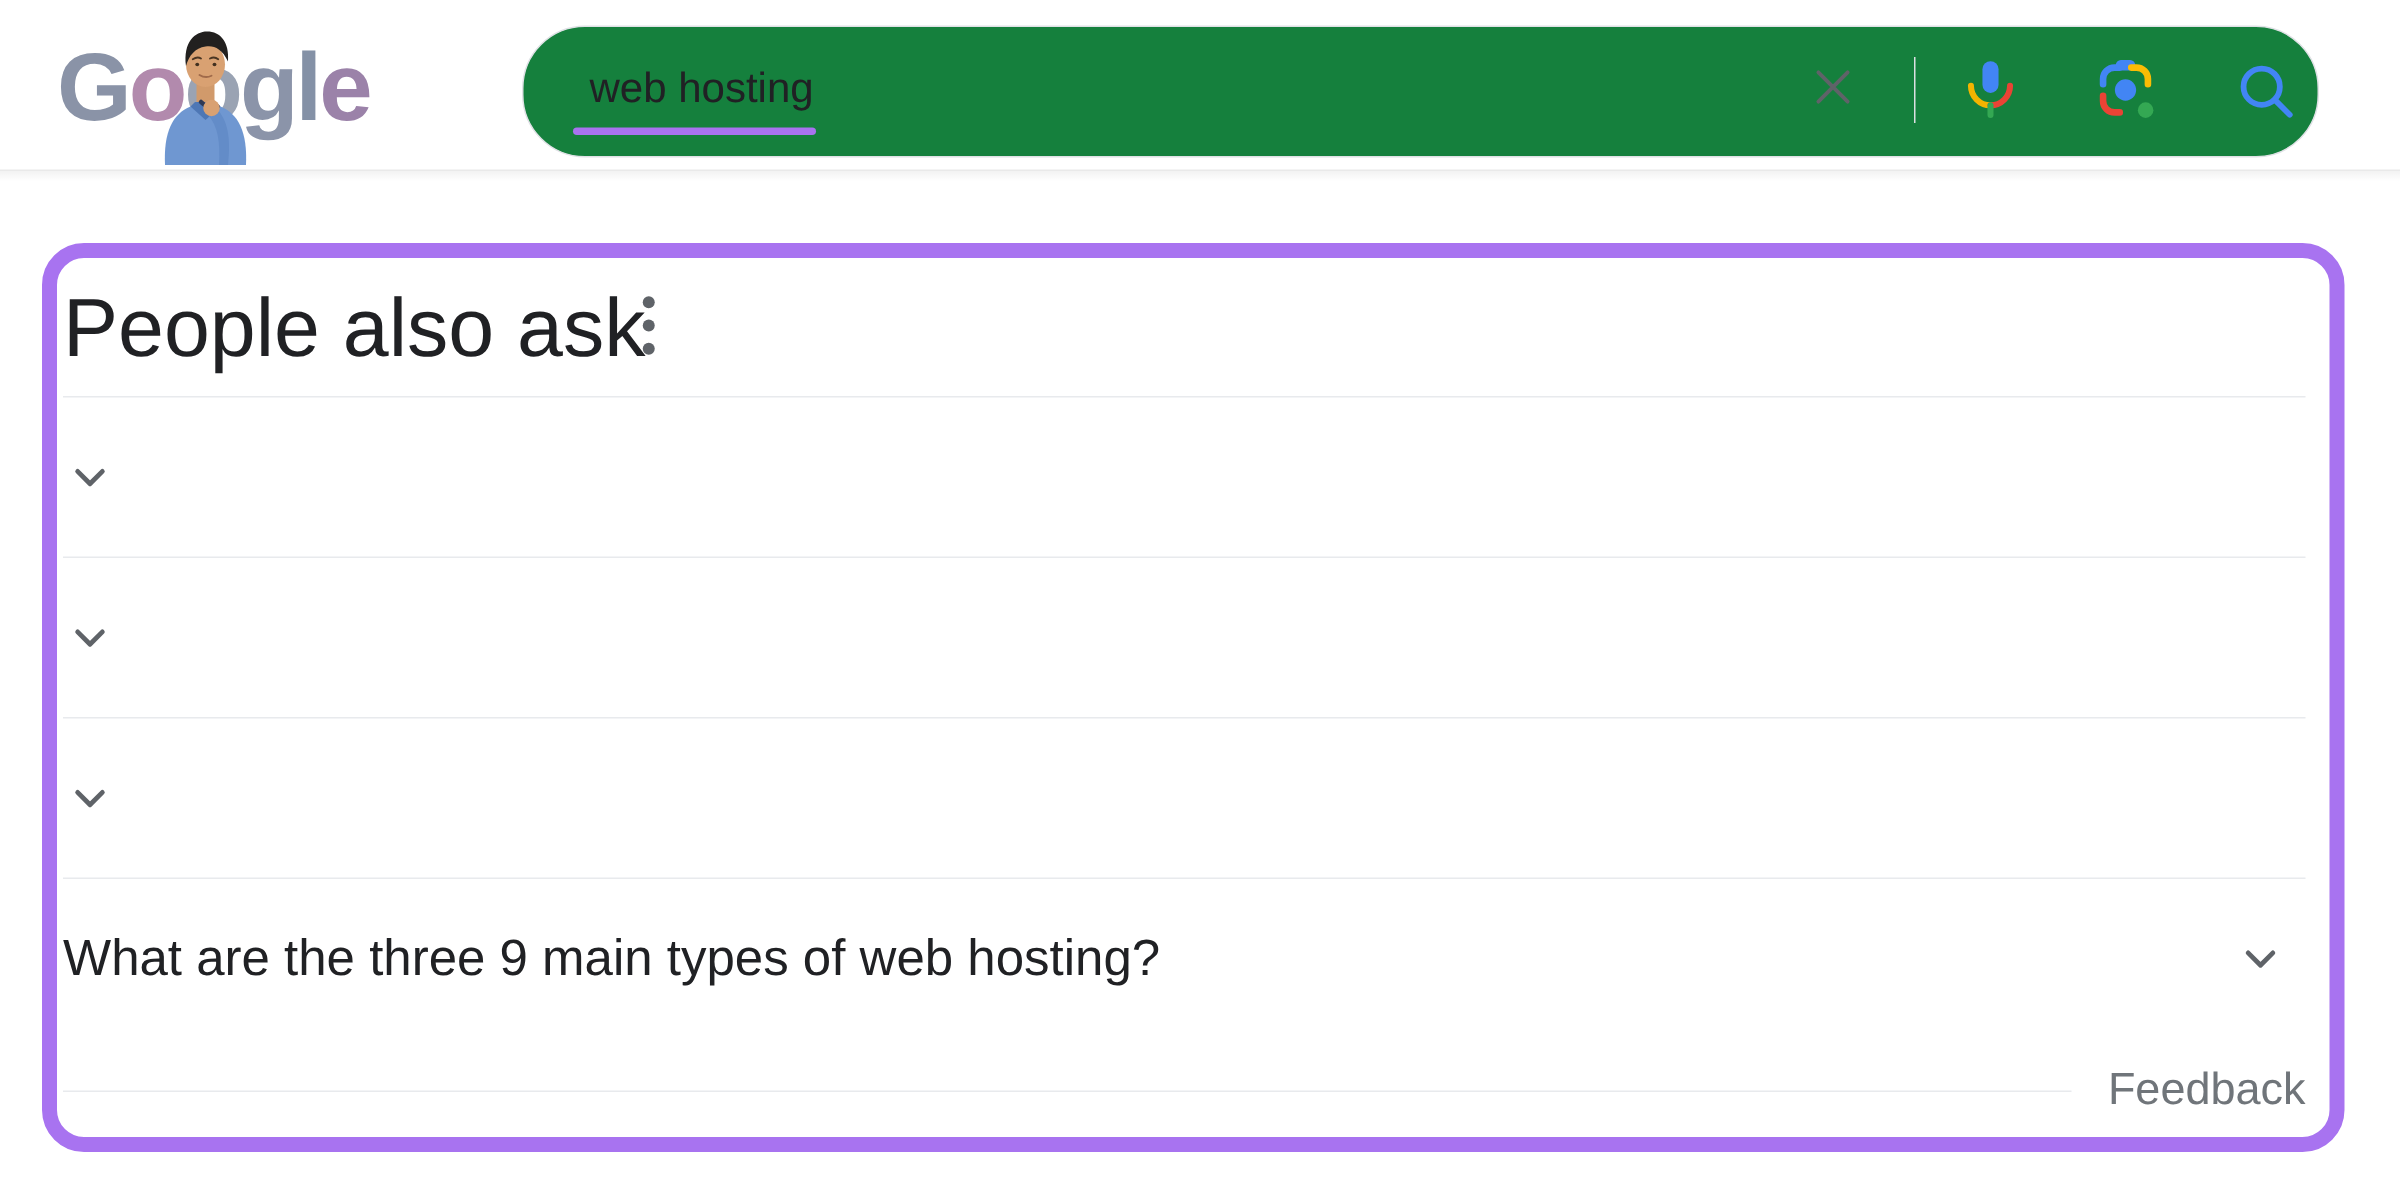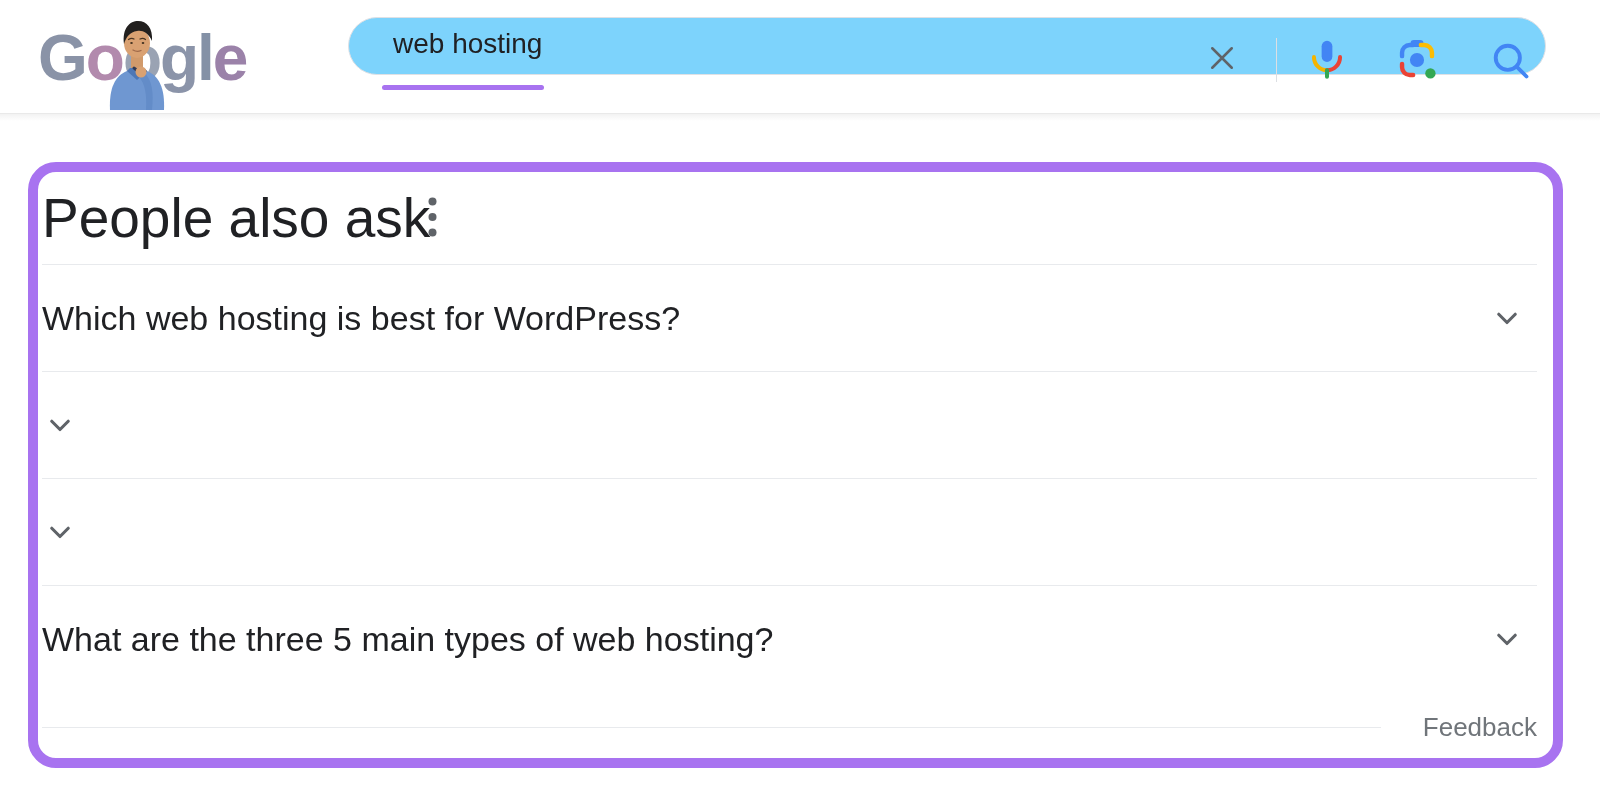--- a/index.html
+++ b/index.html
@@ -19,21 +19,21 @@
   .hdr{position:absolute;left:0;top:0;width:1600px;height:114px;background:#fff;border-bottom:1px solid #e9e9e9;}
   .hdr::after{content:"";position:absolute;left:0;top:114px;width:1600px;height:7px;
     background:linear-gradient(to bottom,rgba(0,0,0,0.05),rgba(0,0,0,0));}
 
   .logo{position:absolute;left:38px;top:8px;width:215px;height:102px;cursor:pointer;}
   .logo-word{font-size:64px;font-weight:700;letter-spacing:-2px;line-height:100px;white-space:nowrap;}
   .lc0{color:#8a93a7;} .lc1{color:#b28aad;} .lc2{color:#9aa3b3;}
   .lc3{color:#8b94a9;} .lc4{color:#8491a6;} .lc5{color:#9b82a9;}
   .doodle{position:absolute;left:62px;top:8px;}
 
-  .searchbar{position:absolute;left:348px;top:17px;width:1198px;height:58px;background:#7dd3fc;
+  .searchbar{position:absolute;left:348px;top:17px;width:1198px;height:88px;background:#15803d;
     border:1px solid var(--search-border);border-radius:42px;}
   .query{position:absolute;left:44px;top:50%;transform:translateY(-56%);font-size:28px;color:var(--text-dark);white-space:nowrap;cursor:text;}
   .query-underline{position:absolute;left:33px;top:67px;width:162px;height:5px;border-radius:3px;background:var(--accent);}
   .icon-btn{position:absolute;background:none;border:none;padding:0;cursor:pointer;line-height:0;}
   .btn-clear{left:855px;top:22px;}
   .vdiv{position:absolute;left:927px;top:20px;width:1px;height:44px;background:#dcdfe3;}
   .btn-mic{left:955px;top:19px;}
   .btn-lens{left:1045px;top:19px;}
   .btn-search{left:1139px;top:20px;}
 
@@ -44,21 +44,21 @@
   .dots-btn{position:absolute;left:388px;top:24px;background:none;border:none;padding:0;cursor:pointer;line-height:0;}
   .pdiv{position:absolute;left:4px;width:1495px;height:1px;background:var(--divider);}
   .d1{top:92px;} .d2{top:199px;} .d3{top:306px;} .d4{top:413px;}
   .q-row{position:absolute;left:4px;width:1495px;height:106px;display:flex;align-items:center;
     justify-content:space-between;cursor:pointer;background:none;border:none;text-align:left;}
   .r1{top:93px;} .r2{top:200px;} .r3{top:307px;} .r4{top:414px;}
   .q-text{font-size:34px;color:var(--text-dark);white-space:nowrap;}
   .chev{margin-right:12px;flex:none;}
   .fb-row{position:absolute;left:4px;top:528px;width:1495px;height:54px;display:flex;align-items:center;}
   .fb-line{width:1339px;height:1px;background:var(--divider);flex:none;}
-  .fb-label{margin-left:auto;font-size:26px;color:var(--text-gray);cursor:pointer;text-decoration:none;}
+  .fb-label{margin-left:auto;font-size:30px;color:var(--text-gray);cursor:pointer;text-decoration:none;}
 </style>
 </head>
 <body>
 
 <div class="stage">
 
   <header class="hdr">
 
     <div class="logo">
       <div class="logo-word"><span class="lc0">G</span><span class="lc1">o</span><span class="lc2">o</span><span class="lc3">g</span><span class="lc4">l</span><span class="lc5">e</span></div>
@@ -129,21 +129,20 @@
       <svg width="13" height="42" viewBox="0 0 13 42">
         <circle cx="6.5" cy="5.5" r="4" fill="#5f6368"></circle>
         <circle cx="6.5" cy="21" r="4" fill="#5f6368"></circle>
         <circle cx="6.5" cy="36.5" r="4" fill="#5f6368"></circle>
       </svg>
     </button>
 
     <div class="pdiv d1"></div>
 
     <button class="q-row r1">
-      <span class="q-text">Which web hosting is best for WordPress?</span>
       <svg class="chev" width="36" height="36" viewBox="0 0 24 24">
         <path d="M6.5 9.5 L12 15 L17.5 9.5" fill="none" stroke="#5f6368" stroke-width="2.1" stroke-linecap="round" stroke-linejoin="round"></path>
       </svg>
     </button>
 
     <div class="pdiv d2"></div>
 
     <button class="q-row r2">
       <svg class="chev" width="36" height="36" viewBox="0 0 24 24">
         <path d="M6.5 9.5 L12 15 L17.5 9.5" fill="none" stroke="#5f6368" stroke-width="2.1" stroke-linecap="round" stroke-linejoin="round"></path>
@@ -154,21 +153,21 @@
 
     <button class="q-row r3">
       <svg class="chev" width="36" height="36" viewBox="0 0 24 24">
         <path d="M6.5 9.5 L12 15 L17.5 9.5" fill="none" stroke="#5f6368" stroke-width="2.1" stroke-linecap="round" stroke-linejoin="round"></path>
       </svg>
     </button>
 
     <div class="pdiv d4"></div>
 
     <button class="q-row r4">
-      <span class="q-text">What are the three 5 main types of web hosting?</span>
+      <span class="q-text">What are the three 9 main types of web hosting?</span>
       <svg class="chev" width="36" height="36" viewBox="0 0 24 24">
         <path d="M6.5 9.5 L12 15 L17.5 9.5" fill="none" stroke="#5f6368" stroke-width="2.1" stroke-linecap="round" stroke-linejoin="round"></path>
       </svg>
     </button>
 
     <div class="fb-row">
       <span class="fb-line"></span>
       <a class="fb-label">Feedback</a>
     </div>
 

